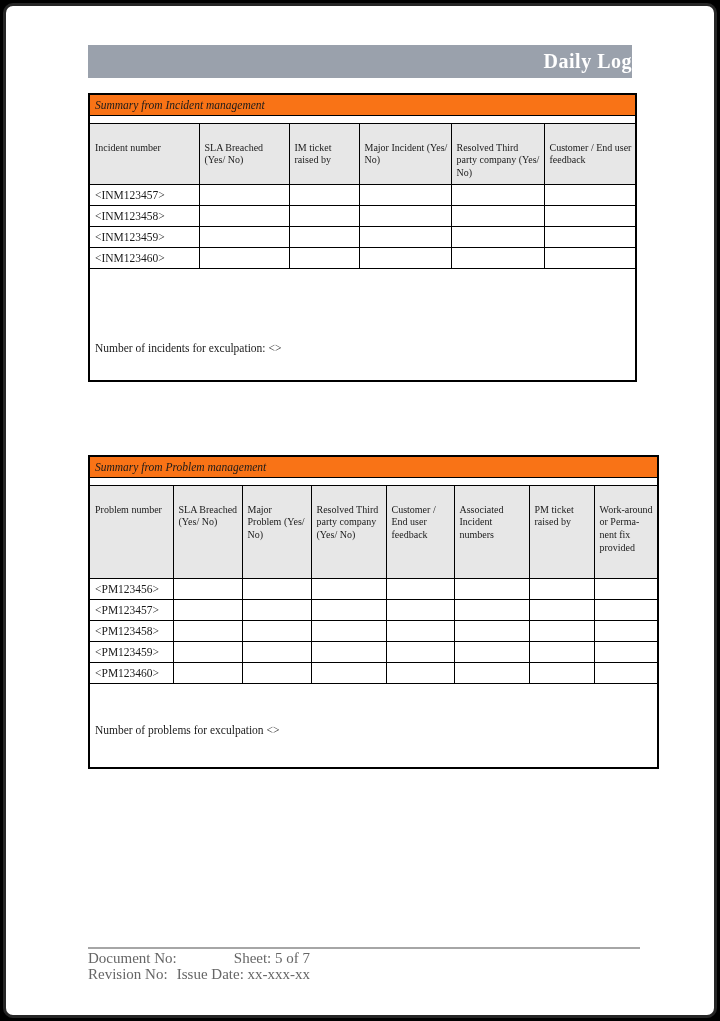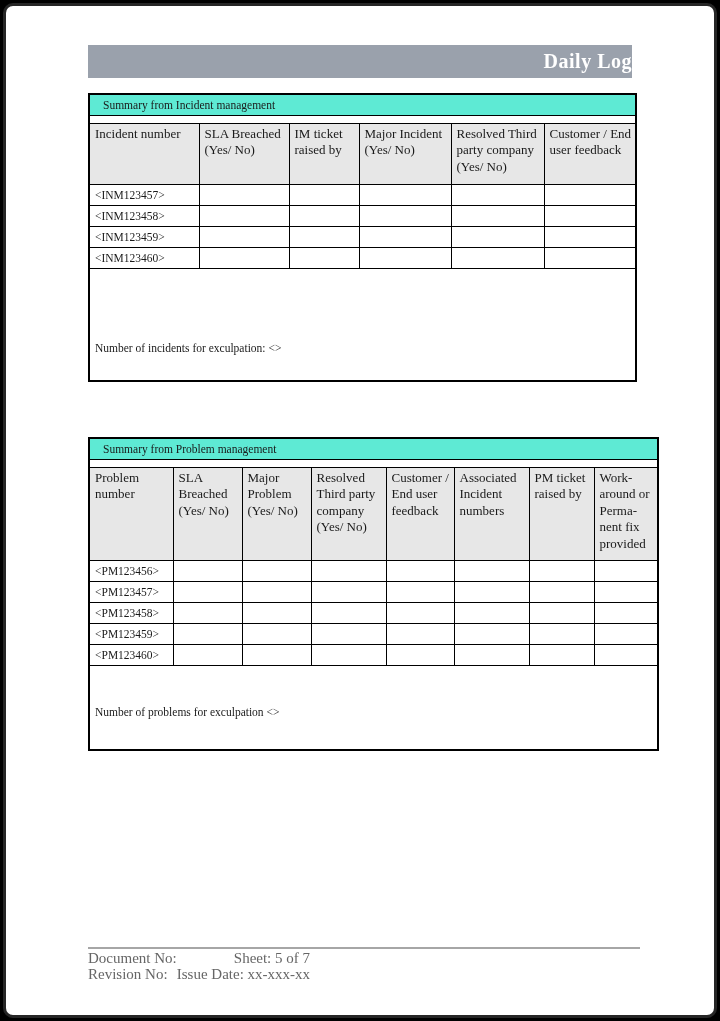--- a/index.html
+++ b/index.html
@@ -39,44 +39,45 @@
   }
   table.doc-table {
     position: absolute;
     border-collapse: collapse;
     table-layout: fixed;
     background: #fff;
     border: 2px solid #000;
     color: #1a1a1a;
   }
   #incident-table { left: 82px; top: 87px; width: 547px; }
-  #problem-table  { left: 82px; top: 431px; width: 569px; }
+  #problem-table  { left: 82px; top: 449px; width: 569px; }
   table.doc-table td {
     border: 1px solid #000;
     box-sizing: border-box;
     overflow: hidden;
   }
   .section-row td {
-    background: #5eead4;
+    background: #f97316;
     height: 21px;
     font-size: 11.5px;
-    padding: 0 3px 0 13px;
+    padding: 0 3px 0 5px;
     vertical-align: middle;
+    font-style: italic;
   }
   .spacer-row td {
     background: #fff;
     height: 8px;
     padding: 0;
   }
   .header-row td {
     background: #e7e7e7;
     vertical-align: top;
-    font-size: 13px;
+    font-size: 10px;
     line-height: 1.28;
-    padding: 2px 3px 2px 5px;
+    padding: 18px 3px 2px 5px;
   }
   #incident-table .header-row td { height: 61px; }
   #problem-table  .header-row td { height: 93px; margin-left: 9px; }
   .data-row td {
     height: 21px;
     font-size: 11.5px;
     padding: 0 2px 0 5px;
     vertical-align: middle;
   }
   .bigcell {

